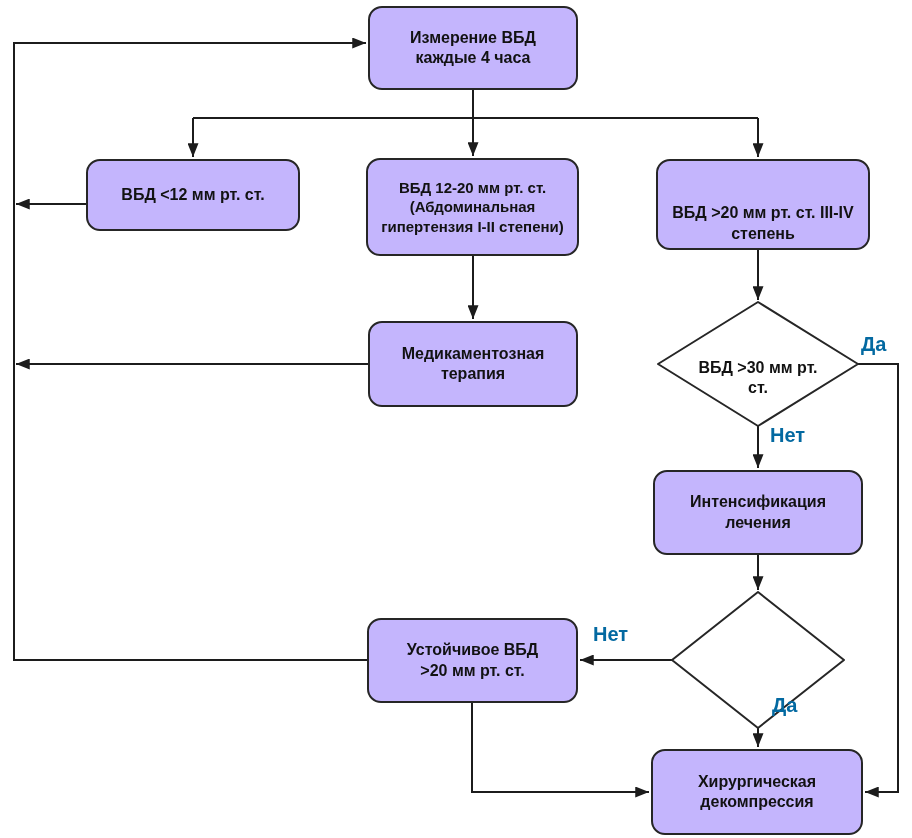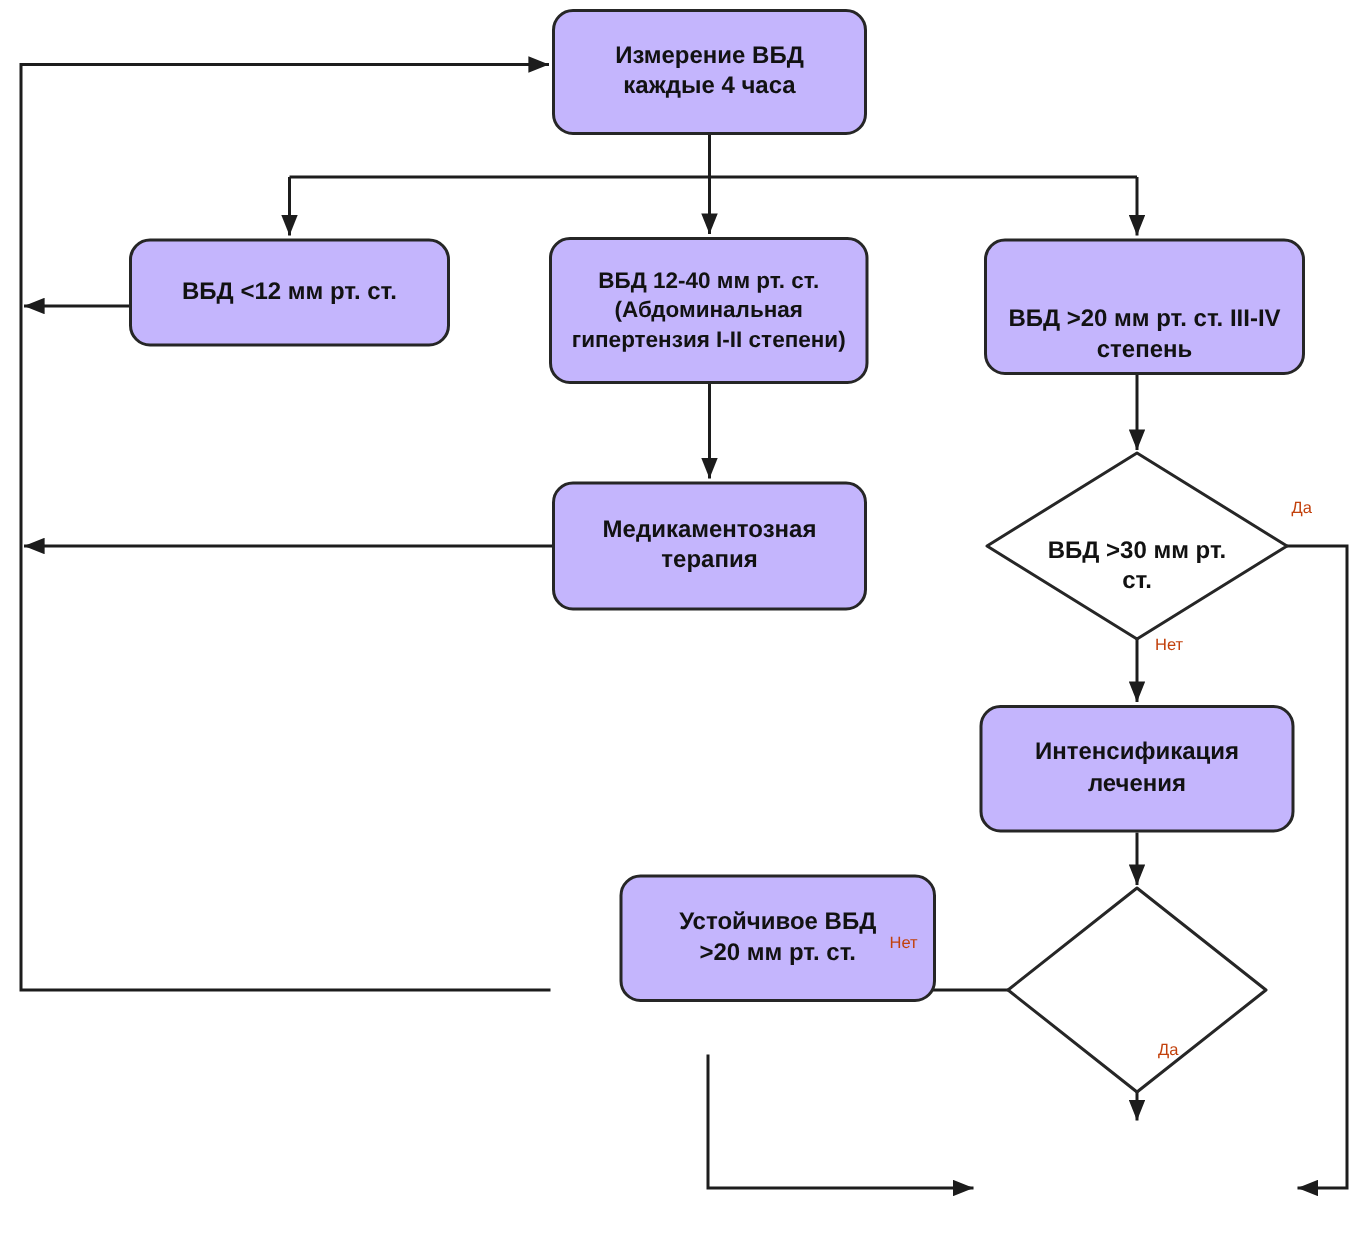--- a/index.html
+++ b/index.html
@@ -40,23 +40,23 @@
     align-items: flex-end;
     justify-content: center;
     text-align: center;
     color: #121212;
     font-weight: 700;
     line-height: 1.25;
     z-index: 3;
   }
   .edge-label {
     position: absolute;
-    color: #c2410c;
-    font-weight: 400;
-    font-size: 11px;
+    color: #0369a1;
+    font-weight: 700;
+    font-size: 20px;
     z-index: 3;
   }
   .wire { stroke: #1c1c1c; stroke-width: 2; fill: none; }
   .diamond { stroke: #262626; stroke-width: 2; fill: #ffffff; stroke-linejoin: round; }
 </style>
 </head>
 <body>
 
 <div id="canvas">
 
@@ -93,39 +93,42 @@
 
   <div class="node" style="left:368px; top:6px; width:210px; height:84px;">
     <span class="lbl" style="max-width:160px;">Измерение ВБД каждые 4 часа</span>
   </div>
 
   <div class="node" style="left:86px; top:159px; width:214px; height:72px;text-align:center;">
     <span class="lbl">ВБД &lt;12 мм рт. ст.</span>
   </div>
 
   <div class="node" style="left:366px; top:158px; width:213px; height:98px; font-size:15px; padding:2px 6px;">
-    <span class="lbl">ВБД 12-40 мм рт. ст. (Абдоминальная гипертензия I-II степени)</span>
+    <span class="lbl">ВБД 12-20 мм рт. ст. (Абдоминальная гипертензия I-II степени)</span>
   </div>
 
   <div class="node" style="left:656px; top:159px; width:214px; height:91px;align-items:flex-end;">
     <span class="lbl">ВБД &gt;20 мм рт. ст. III-IV степень</span>
   </div>
 
   <div class="node" style="left:653px; top:470px; width:210px; height:85px;">
     <span class="lbl" style="max-width:160px;">Интенсификация лечения</span>
   </div>
 
   <div class="node" style="left:368px; top:321px; width:210px; height:86px;">
     <span class="lbl" style="max-width:160px;">Медикаментозная терапия</span>
   </div>
 
-  <div class="node" style="left:367px; top:583px; width:211px; height:85px;margin-left:46px;">
+  <div class="node" style="left:367px; top:618px; width:211px; height:85px;">
     <span class="lbl" style="max-width:150px;">Устойчивое ВБД &gt;20 мм рт. ст.</span>
   </div>
 
+  <div class="node" style="left:651px; top:749px; width:212px; height:86px;">
+    <span class="lbl" style="max-width:160px;">Хирургическая декомпрессия</span>
+  </div>
 
   <div class="diamond-label" style="left:688px; top:330px; width:140px; height:68px; font-size:16px;">
     <span class="lbl" style="max-width:120px;">ВБД &gt;30 мм рт. ст.</span>
   </div>
 
 
   <div class="edge-label" style="left:861px; top:333px;">Да</div>
   <div class="edge-label" style="left:770px; top:424px;">Нет</div>
   <div class="edge-label" style="left:593px; top:623px;">Нет</div>
   <div class="edge-label" style="left:772px; top:694px;">Да</div>

